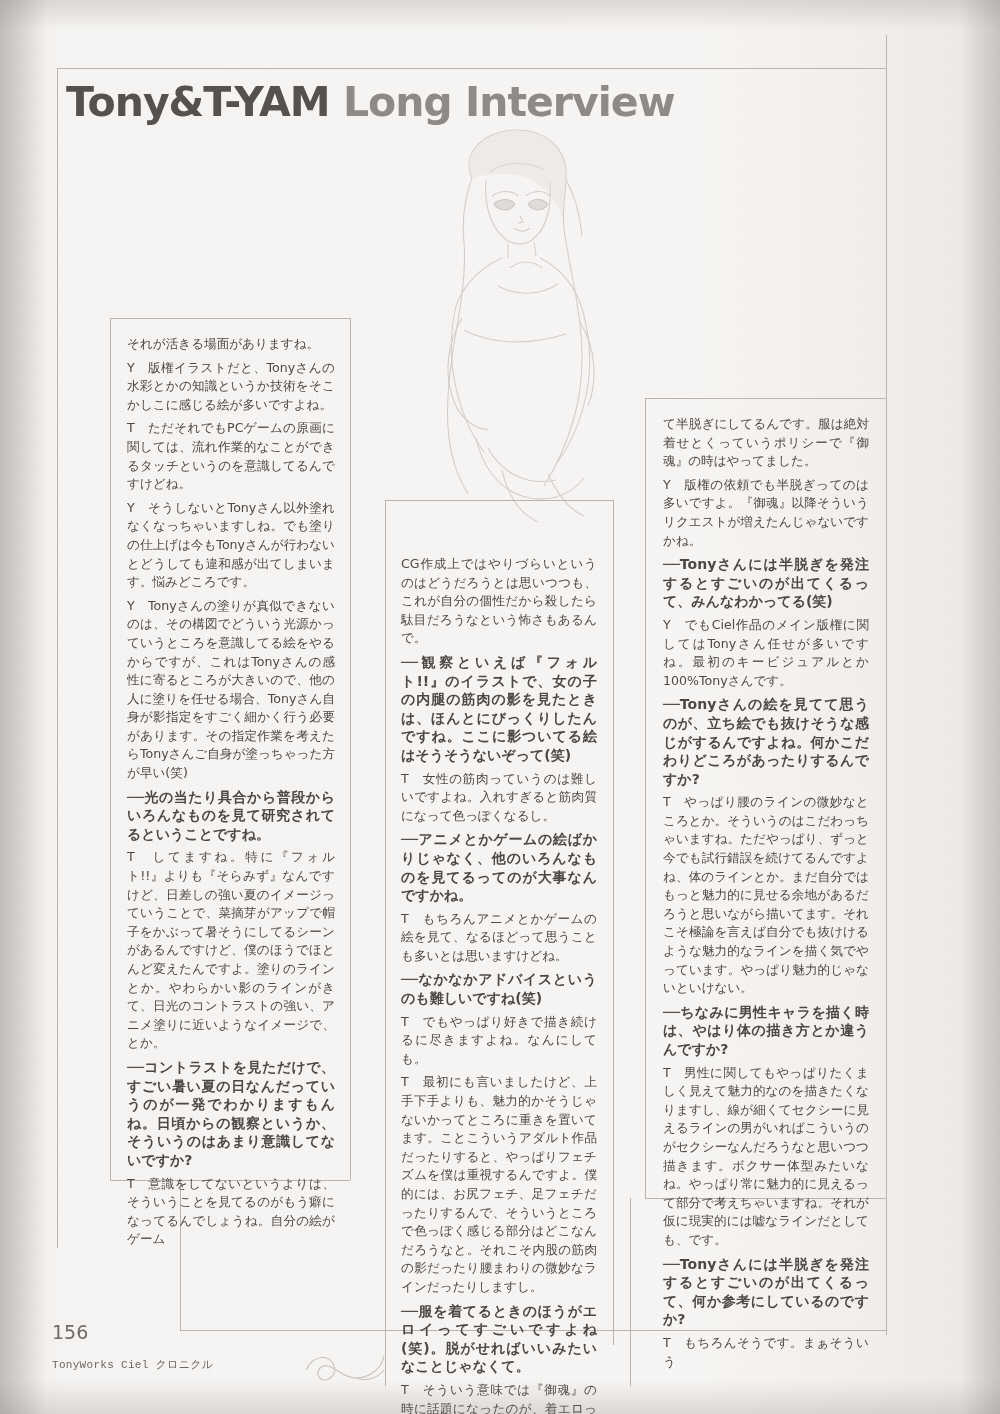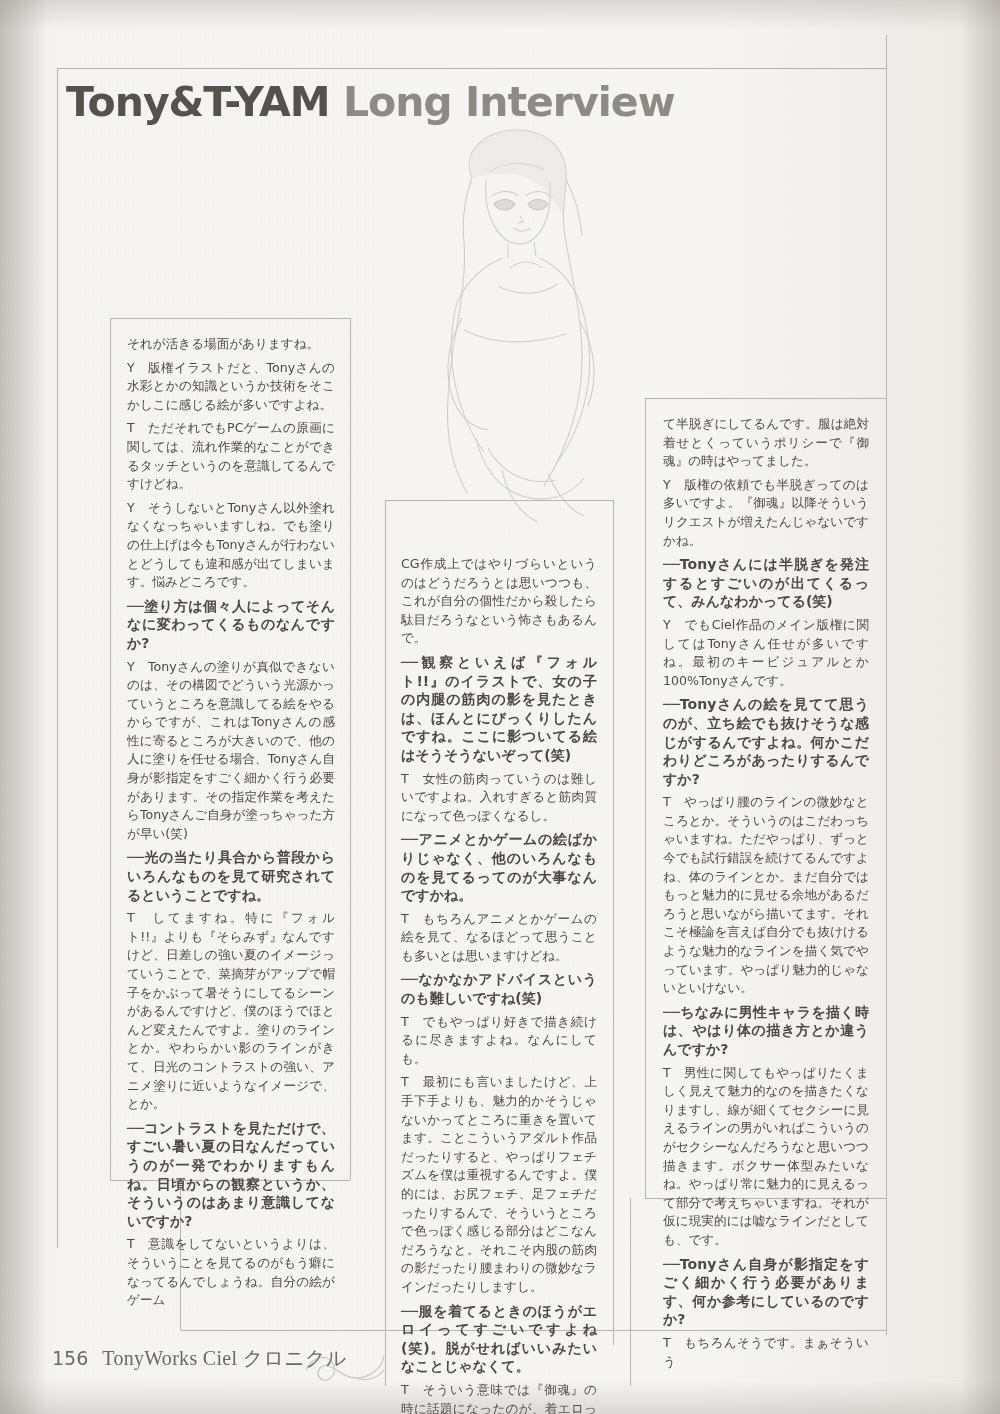--- a/index.html
+++ b/index.html
@@ -103,31 +103,32 @@
 
   
   .footer {
     position: absolute;
     left: 52px;
     bottom: 42px;
     display: flex;
     align-items: baseline;
     gap: 14px;
     color: #6b6764;
+    flex-direction: column;
   }
   .folio {
     font-size: 19px;
     letter-spacing: 0;
     color: #6e6a66;
     font-family: "DejaVu Sans", sans-serif;
   }
   .footer-title {
-    font-size: 20px;
+    font-size: 11px;
     color: #6b6764;
-    font-family: Liberation Serif, serif;
+    font-family: Liberation Mono, monospace;
     letter-spacing: .3px;
   }
   .swash {
     position: absolute;
     left: 300px;
     bottom: 22px;
     width: 90px;
     height: 48px;
     opacity: .45;
   }
@@ -206,21 +207,20 @@
 
   <div class="title">
     <span class="t-dark">Tony&amp;T-YAM </span><span class="t-light">Long Interview</span>
   </div>
 
   <div class="col" style="left:122px; top:330px; width:218px;">
     <p>それが活きる場面がありますね。</p>
     <p>Y　版権イラストだと、Tonyさんの水彩とかの知識というか技術をそこかしこに感じる絵が多いですよね。</p>
     <p>T　ただそれでもPCゲームの原画に関しては、流れ作業的なことができるタッチというのを意識してるんですけどね。</p>
     <p>Y　そうしないとTonyさん以外塗れなくなっちゃいますしね。でも塗りの仕上げは今もTonyさんが行わないとどうしても違和感が出てしまいます。悩みどころです。</p>
-    <p class="q">──塗り方は個々人によってそんなに変わってくるものなんですか?</p>
     <p>Y　Tonyさんの塗りが真似できないのは、その構図でどういう光源かっていうところを意識してる絵をやるからですが、これはTonyさんの感性に寄るところが大きいので、他の人に塗りを任せる場合、Tonyさん自身が影指定をすごく細かく行う必要があります。その指定作業を考えたらTonyさんご自身が塗っちゃった方が早い(笑)</p>
     <p class="q">──光の当たり具合から普段からいろんなものを見て研究されてるということですね。</p>
     <p>T　してますね。特に『フォルト!!』よりも『そらみず』なんですけど、日差しの強い夏のイメージっていうことで、菜摘芽がアップで帽子をかぶって暑そうにしてるシーンがあるんですけど、僕のほうでほとんど変えたんですよ。塗りのラインとか。やわらかい影のラインがきて、日光のコントラストの強い、アニメ塗りに近いようなイメージで、とか。</p>
     <p class="q">──コントラストを見ただけで、すごい暑い夏の日なんだっていうのが一発でわかりますもんね。日頃からの観察というか、そういうのはあまり意識してないですか?</p>
     <p>T　意識をしてないというよりは、そういうことを見てるのがもう癖になってるんでしょうね。自分の絵がゲーム</p>
   </div>
 
   <div class="col" style="left:396px; top:550px; width:206px;">
     <p>CG作成上ではやりづらいというのはどうだろうとは思いつつも、これが自分の個性だから殺したら駄目だろうなという怖さもあるんで。</p>
     <p class="q">──観察といえば『フォルト!!』のイラストで、女の子の内腿の筋肉の影を見たときは、ほんとにびっくりしたんですね。ここに影ついてる絵はそうそうないぞって(笑)</p>
@@ -236,21 +236,21 @@
 
   <div class="col" style="left:658px; top:410px; width:216px;">
     <p>て半脱ぎにしてるんです。服は絶対着せとくっていうポリシーで『御魂』の時はやってました。</p>
     <p>Y　版権の依頼でも半脱ぎってのは多いですよ。『御魂』以降そういうリクエストが増えたんじゃないですかね。</p>
     <p class="q">──Tonyさんには半脱ぎを発注するとすごいのが出てくるって、みんなわかってる(笑)</p>
     <p>Y　でもCiel作品のメイン版権に関してはTonyさん任せが多いですね。最初のキービジュアルとか100%Tonyさんです。</p>
     <p class="q">──Tonyさんの絵を見てて思うのが、立ち絵でも抜けそうな感じがするんですよね。何かこだわりどころがあったりするんですか?</p>
     <p>T　やっぱり腰のラインの微妙なところとか。そういうのはこだわっちゃいますね。ただやっぱり、ずっと今でも試行錯誤を続けてるんですよね、体のラインとか。まだ自分ではもっと魅力的に見せる余地があるだろうと思いながら描いてます。それこそ極論を言えば自分でも抜けけるような魅力的なラインを描く気でやっています。やっぱり魅力的じゃないといけない。</p>
     <p class="q">──ちなみに男性キャラを描く時は、やはり体の描き方とか違うんですか?</p>
     <p>T　男性に関してもやっぱりたくましく見えて魅力的なのを描きたくなりますし、線が細くてセクシーに見えるラインの男がいればこういうのがセクシーなんだろうなと思いつつ描きます。ボクサー体型みたいなね。やっぱり常に魅力的に見えるって部分で考えちゃいますね。それが仮に現実的には嘘なラインだとしても、です。</p>
-    <p class="q">──Tonyさん自身が影指定をすごく細かく行う必要があります、何か参考にしているのですか?</p>
+    <p class="q">──Tonyさんには半脱ぎを発注するとすごいのが出てくるって、何か参考にしているのですか?</p>
     <p>T　もちろんそうです。まぁそういう</p>
   </div>
 
   <div class="footer">
     <span class="folio">156</span>
     <span class="footer-title">TonyWorks Ciel クロニクル</span>
   </div>
 
   <div class="swash">
     <svg viewBox="0 0 90 48" width="90" height="48" xmlns="http://www.w3.org/2000/svg">

